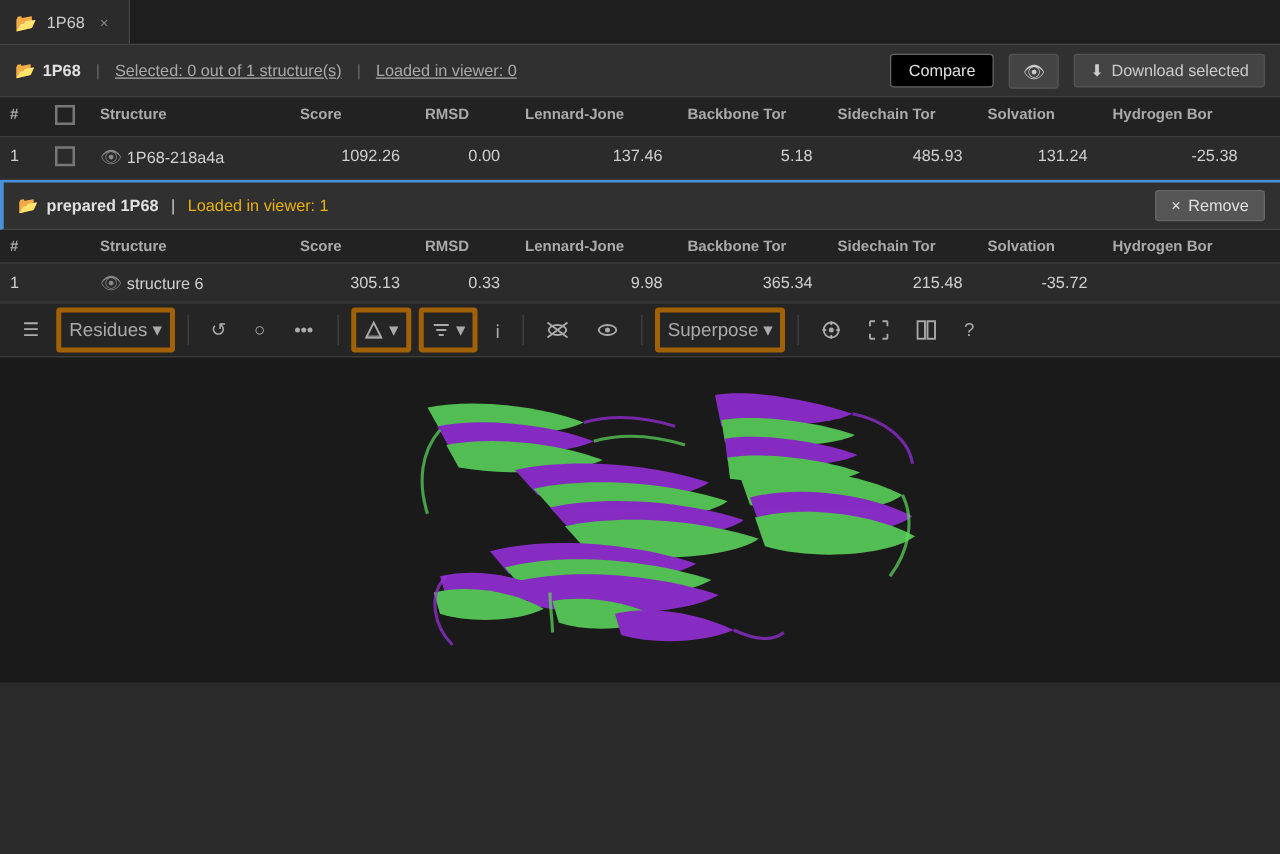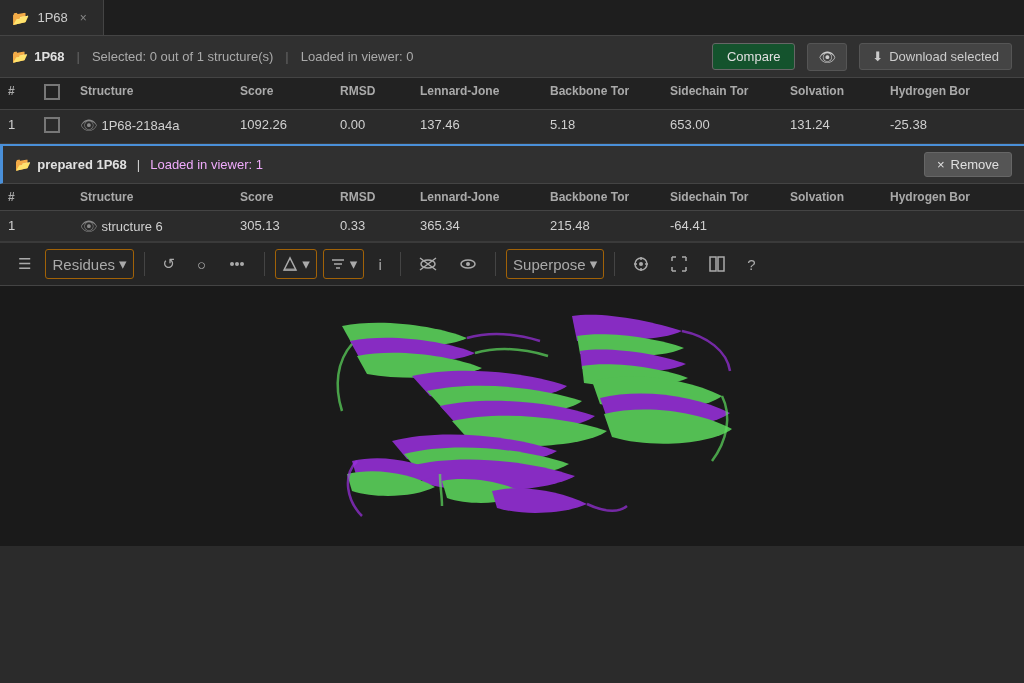--- a/index.html
+++ b/index.html
@@ -51,24 +51,24 @@
       border-bottom: 1px solid #444;
     }
     .info-bar .folder-label {
       display: flex;
       align-items: center;
       gap: 6px;
       font-weight: 600;
       color: #e0e0e0;
     }
     .info-bar .sep { color: #666; }
-    .info-bar .status-text { color: #aaa; }
+    .info-bar .status-text { color: #aaa; text-decoration: underline; }
     .info-bar .spacer { flex: 1; }
     .btn-compare {
-      background: #14532d;
+      background: #000000;
       border: 1px solid #666;
       color: #e0e0e0;
       padding: 5px 14px;
       border-radius: 3px;
       cursor: pointer;
       font-size: 13px;
     }
     .btn-icon {
       background: #444;
       border: 1px solid #555;
@@ -116,21 +116,21 @@
       border-bottom: 1px solid #3a3a3a;
       background: #2b2b2b;
     }
     .td {
       padding: 7px 8px;
       color: #d0d0d0;
       font-size: 13px;
       white-space: nowrap;
       overflow: hidden;
     }
-    .td.num { text-align: left; padding-right: 12px; }
+    .td.num { text-align: right; padding-right: 12px; }
 
     
     .section-header {
       background: #303030;
       display: flex;
       align-items: center;
       height: 40px;
       padding: 0 12px;
       gap: 10px;
       border-bottom: 1px solid #444;
@@ -150,21 +150,21 @@
       color: #e0e0e0;
       padding: 4px 12px;
       border-radius: 3px;
       cursor: pointer;
       font-size: 13px;
       display: flex;
       align-items: center;
       gap: 6px;
     }
     .link-text {
-      color: #f0abfc;
+      color: #eab308;
       text-decoration: none;
       cursor: pointer;
     }
 
     
     .toolbar {
       background: #252525;
       display: flex;
       align-items: center;
       height: 44px;
@@ -180,21 +180,21 @@
       padding: 5px 8px;
       border-radius: 3px;
       cursor: pointer;
       font-size: 15px;
       display: flex;
       align-items: center;
       gap: 4px;
     }
     .toolbar-btn.with-dropdown {
       padding: 5px 6px;
-      border: 1px solid #a16207;
+      border: 4px solid #a16207;
       border-radius: 3px;
     }
     .toolbar-sep {
       width: 1px;
       height: 24px;
       background: #444;
       margin: 0 4px;
     }
 
     
@@ -282,21 +282,21 @@
       <div class="cb"></div>
     </div>
     <div class="td">
       <span class="eye-icon">👁</span>
       <span>1P68-218a4a</span>
     </div>
     <div class="td num">1092.26</div>
     <div class="td num">0.00</div>
     <div class="td num">137.46</div>
     <div class="td num">5.18</div>
-    <div class="td num">653.00</div>
+    <div class="td num">485.93</div>
     <div class="td num">131.24</div>
     <div class="td num">-25.38</div>
   </div>
 </div>
 
 <div class="section-header accent-left">
   <div class="folder-label">
     <span>📂</span>
     <span>prepared 1P68</span>
   </div>
@@ -325,23 +325,24 @@
 
   <div class="table-row-data">
     <div class="td">1</div>
     <div class="td"></div>
     <div class="td">
       <span class="eye-icon">👁</span>
       <span>structure 6</span>
     </div>
     <div class="td num">305.13</div>
     <div class="td num">0.33</div>
+    <div class="td num">9.98</div>
     <div class="td num">365.34</div>
     <div class="td num">215.48</div>
-    <div class="td num">-64.41</div>
+    <div class="td num">-35.72</div>
   </div>
 </div>
 
 <div class="toolbar">
   <button class="toolbar-btn">☰</button>
 
   <button class="toolbar-btn with-dropdown">
     <span>Residues</span>
     <span>▾</span>
   </button>

